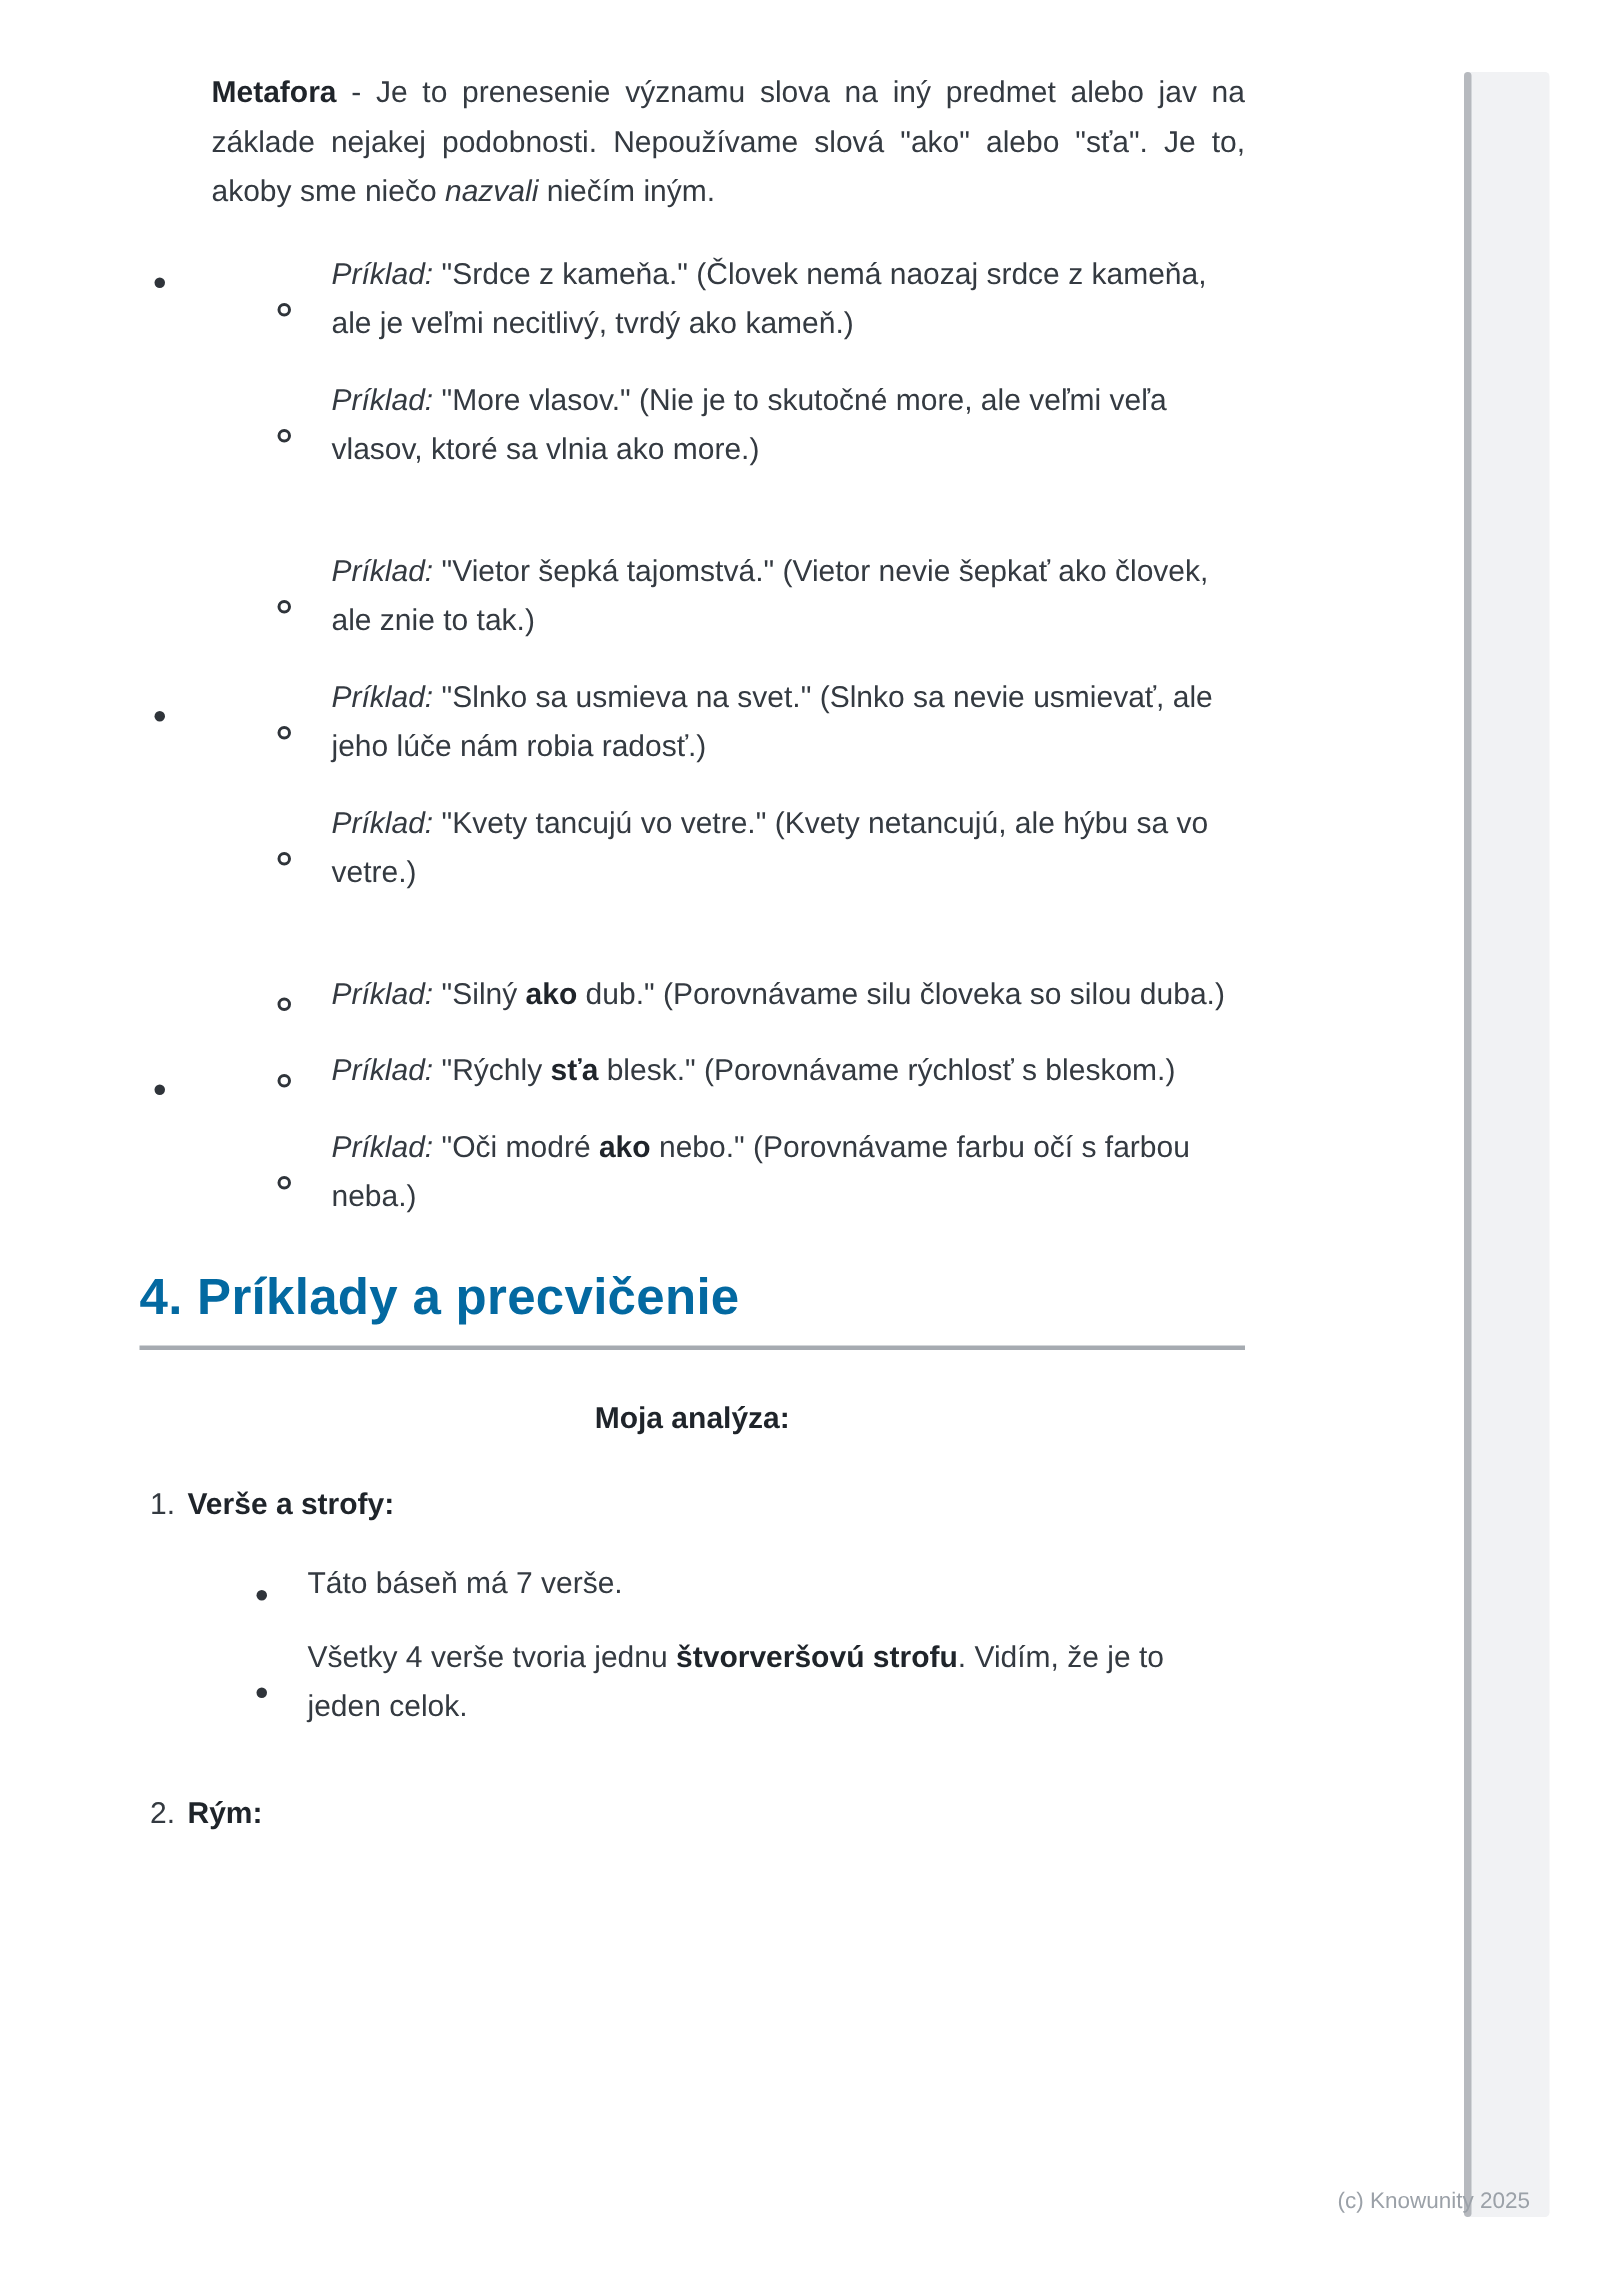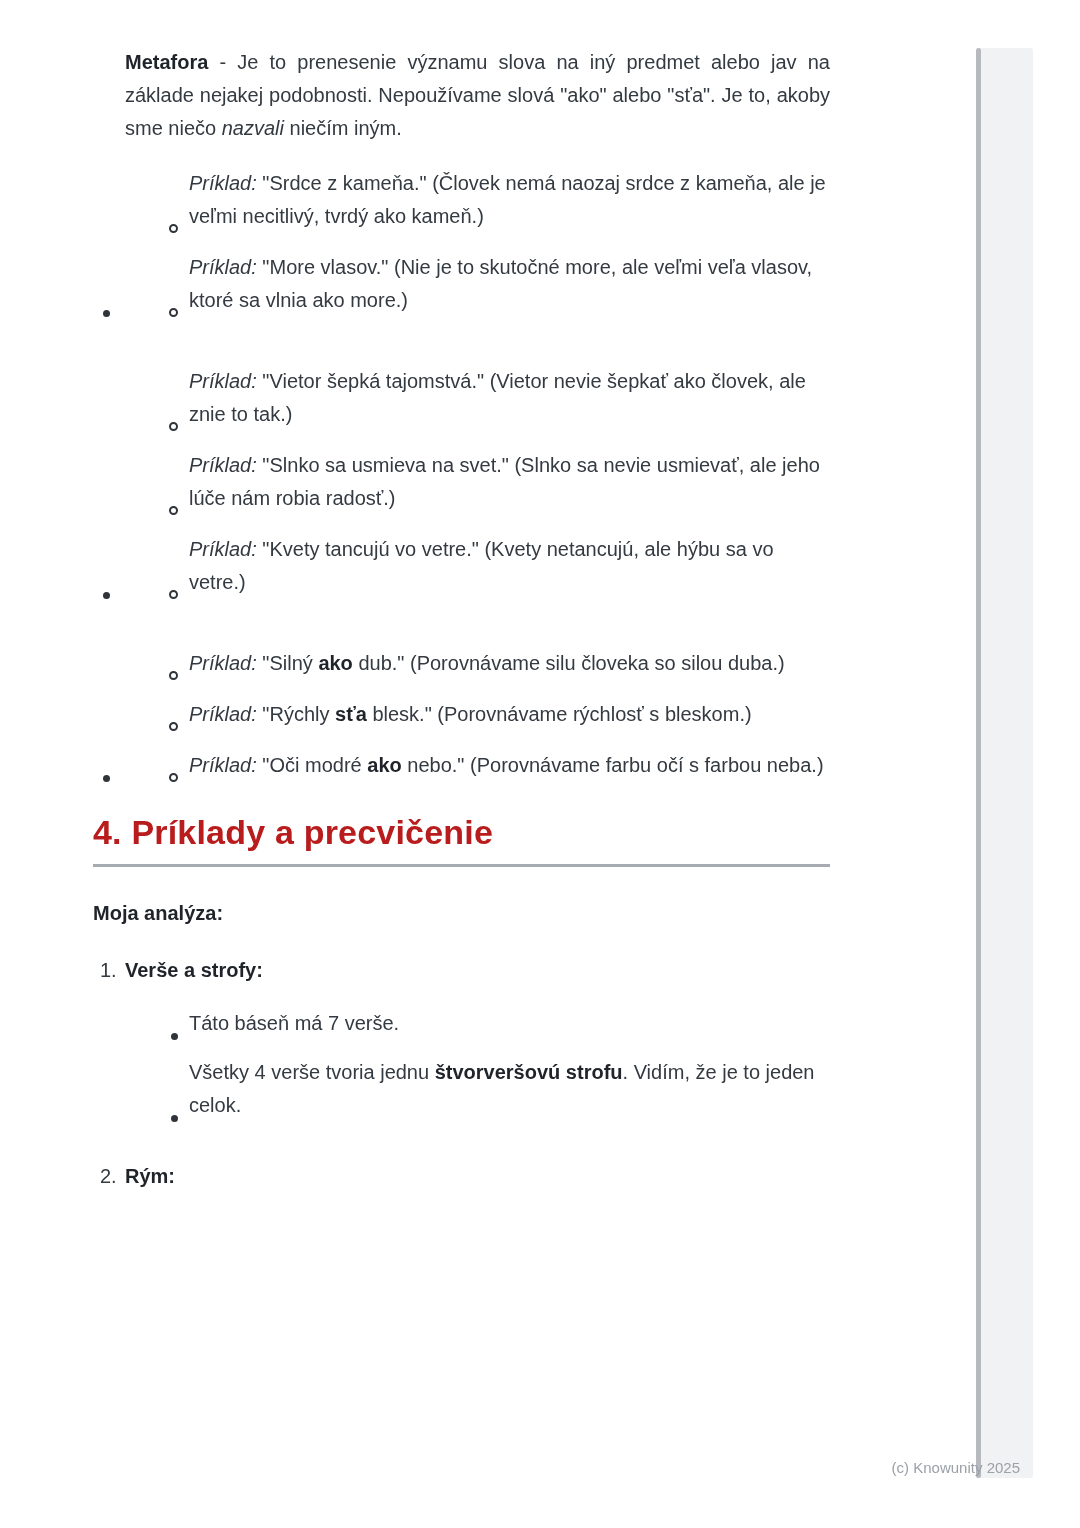--- a/index.html
+++ b/index.html
@@ -15,21 +15,21 @@
     position: absolute;
     left: 93px;
     top: 46px;
     width: 737px;
   }
   .just { text-align: justify; }
   .seg-b { font-weight: 700; color: #1f242a; }
   .seg-i { font-style: italic; }
 
   
-  .li { display: flex; align-items: flex-end; }
+  .li { display: flex; align-items: center; gap: 16px; }
   .li1 { margin-bottom: 26px; }
   .mcol { flex: 0 0 32px; display: flex; }
   .mcol-1 { padding-left: 10px; }
   .mcol-2 { padding-left: 12px; }
   .dot {
     width: 7px; height: 7px; border-radius: 50%;
     background: #2f343a; margin-top: 13px;
   }
   .ring {
     width: 9px; height: 9px; border-radius: 50%;
@@ -39,38 +39,38 @@
   .sub { margin-top: 22px; margin-left: 32px; }
   .li2 { margin-bottom: 18px; }
   .li2:last-child { margin-bottom: 0; }
 
   
   h2.section-heading {
     margin-top: 30px;
     font-size: 34px;
     line-height: 40px;
     font-weight: 700;
-    color: #b91c1c;
+    color: #0369a1;
     letter-spacing: 0.2px;
   }
   .divider {
     height: 3px;
     background: #a6abb1;
     border: none;
     margin: 12px 0 30px 0;
   }
 
   p.para { margin-bottom: 24px; }
 
   
   .ol { margin-top: 0; }
   .ol-item { margin-bottom: 22px; }
   .ol-row { display: flex; align-items: flex-start; }
   .numcol { flex: 0 0 32px; padding-left: 7px; color: #343a41; }
-  .step-title { font-weight: 700; color: #1f242a; }
+  .step-title { font-weight: 700; color: #1f242a; text-align: center; }
   .step-points { margin-top: 20px; margin-left: 32px; }
   .li3 { margin-bottom: 16px; }
   .li3:last-child { margin-bottom: 16px; }
   .mcol-3 { padding-left: 14px; }
 
   
   .rail {
     position: absolute;
     left: 976px;
     top: 48px;

